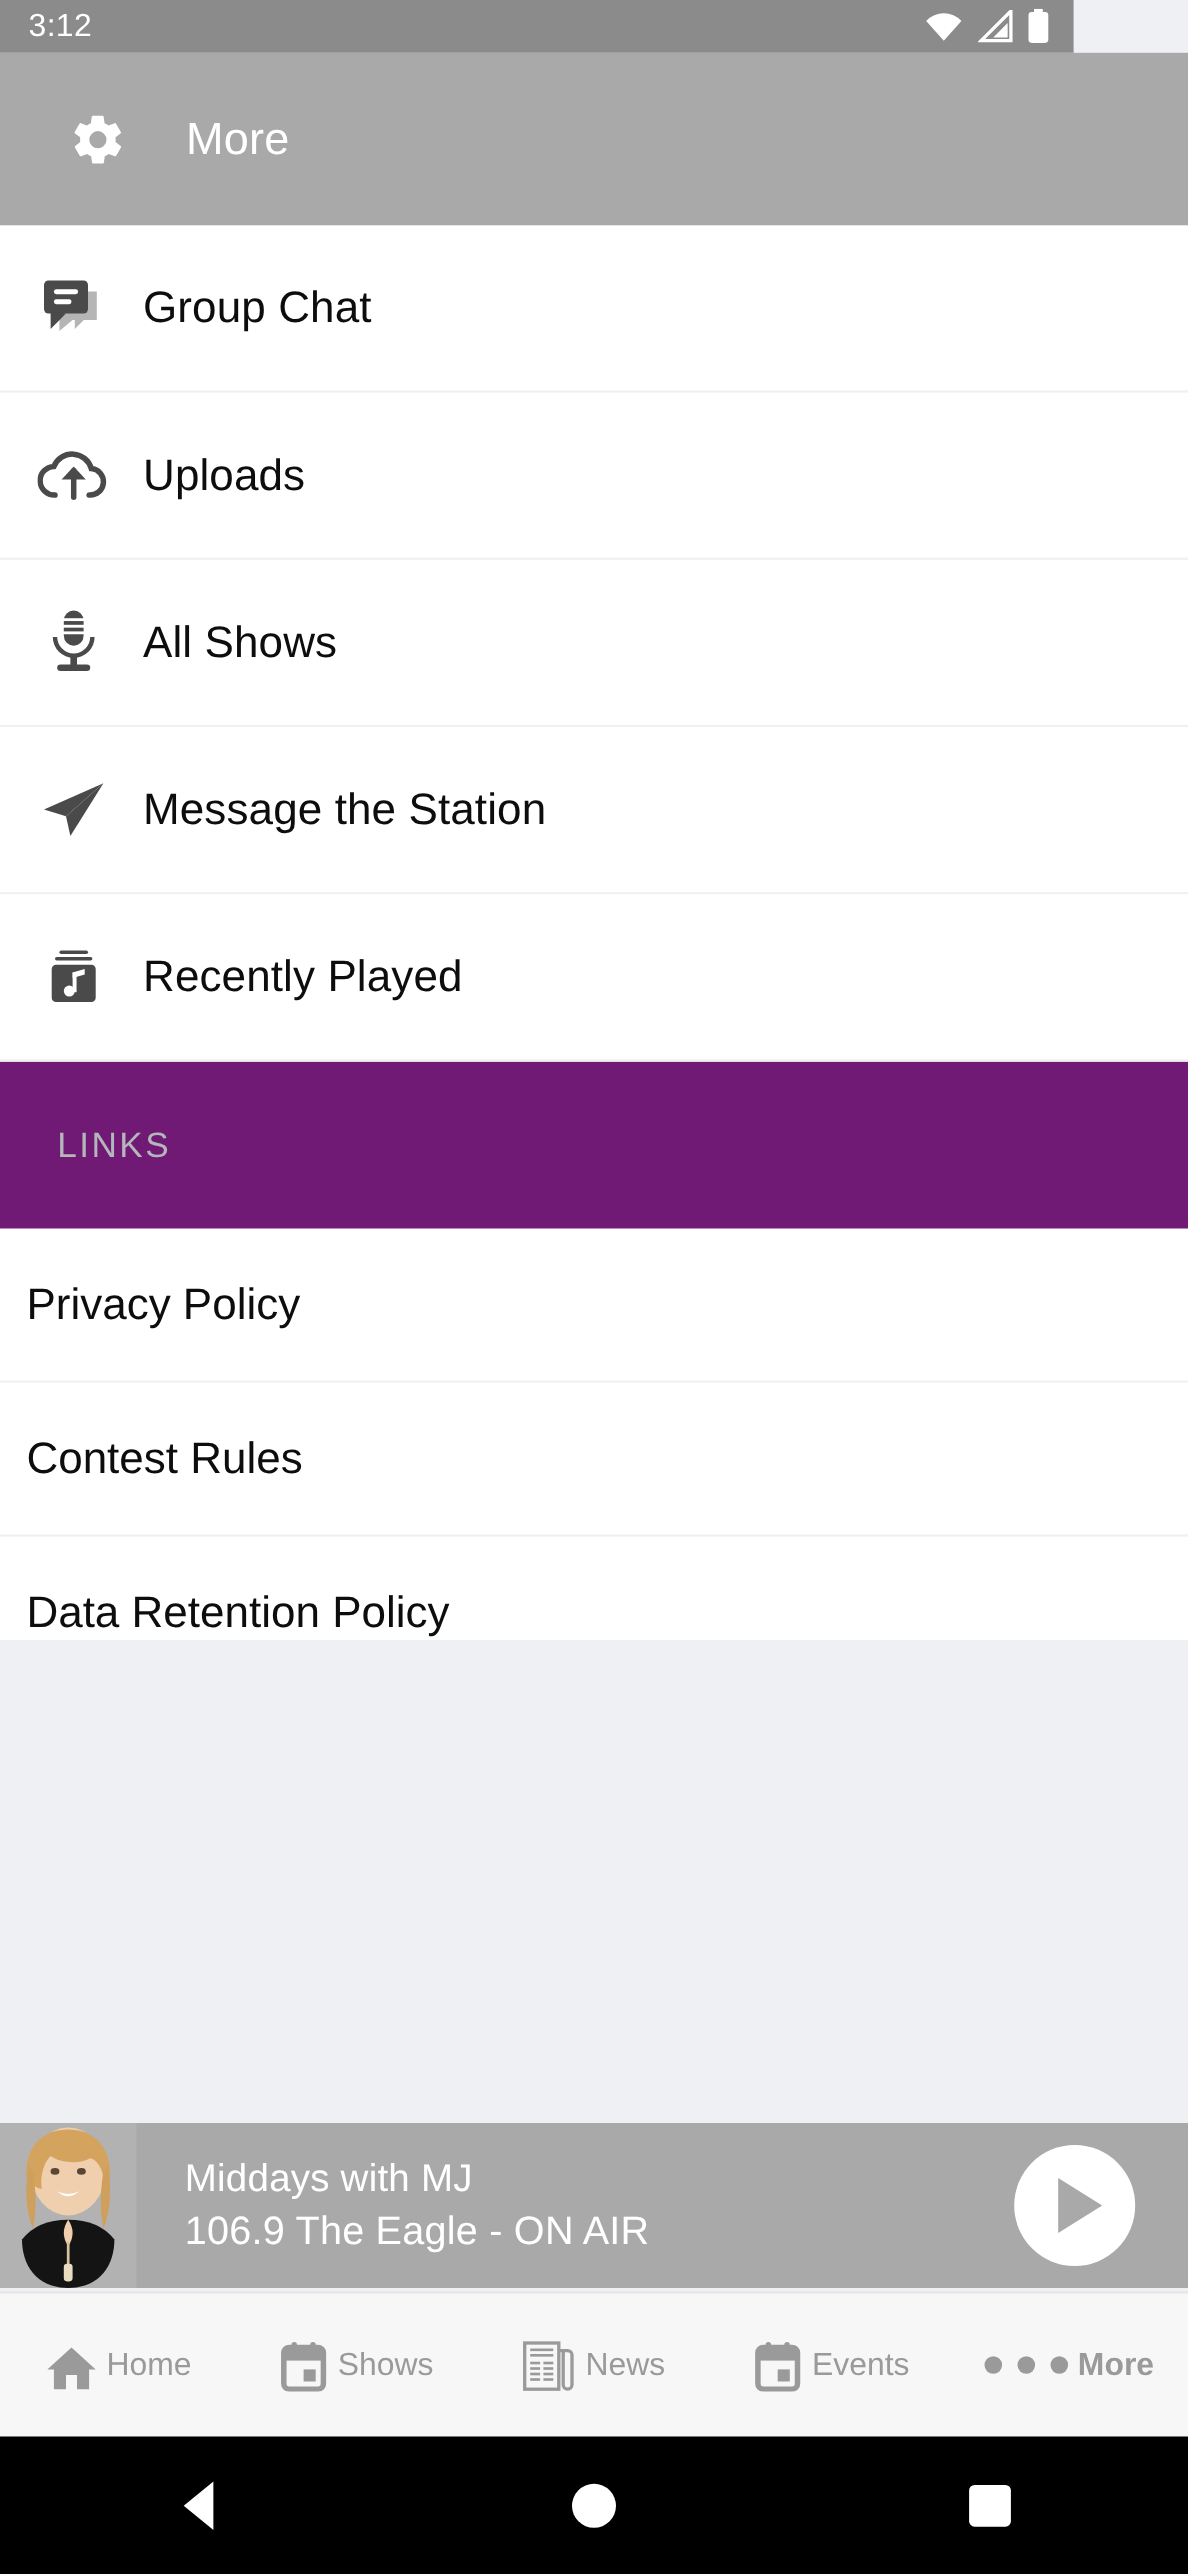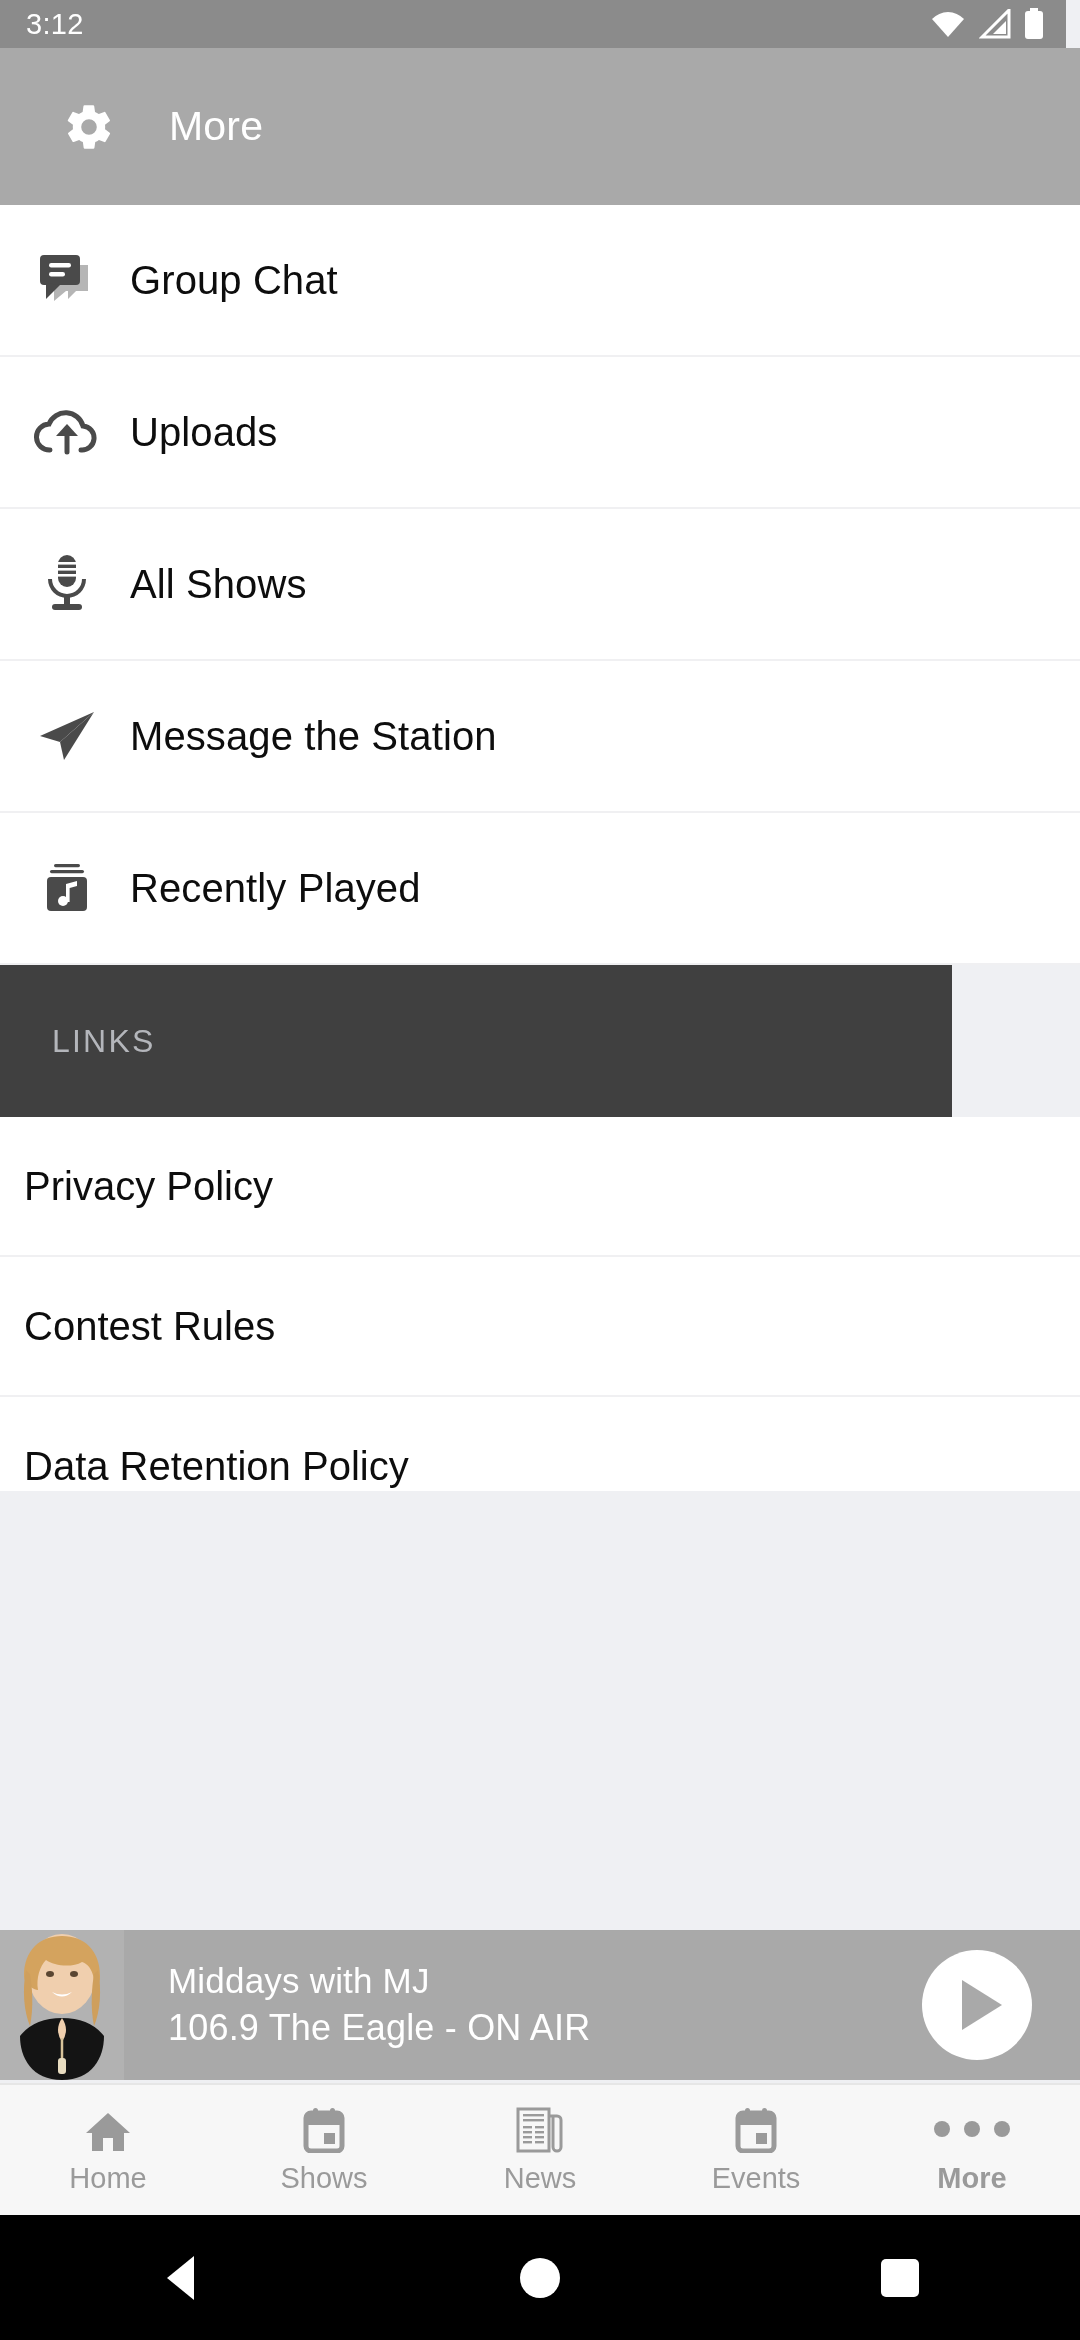--- a/index.html
+++ b/index.html
@@ -6,21 +6,21 @@
   html,body {
     width:1080px; height:2340px;
     background:#ffffff;
     font-family:"Liberation Sans", sans-serif;
     overflow:hidden;
   }
   #screen { position:relative; width:1080px; height:2340px; background:#eff0f3; }
 
   
   .statusbar {
-    position:absolute; top:0; left:0; width:1066px; height:48px;
+    position:absolute; top:0; left:0; width:976px; height:48px;
     background:#8b8b8b; display:flex; align-items:center;
     padding:0 22px 0 26px;
   }
   .status-time { color:#ffffff; font-size:29px; letter-spacing:.3px; }
   .status-icons { margin-left:auto; display:flex; align-items:center; gap:13px; }
   .status-icons svg { display:block; }
 
   
   .appbar {
     position:absolute; top:48px; left:0; width:1080px; height:157px;
@@ -43,21 +43,21 @@
     width:78px; margin-left:28px; flex:none;
     display:flex; align-items:center; justify-content:center;
   }
   .row .ico svg { display:block; }
   .row .label {
     font-size:40px; color:#0d0d0d; margin-left:24px; letter-spacing:.1px;
   }
 
   
   .section-head {
-    width:952px; height:152px; background:#404040;
+    width:1080px; height:152px; background:#701a75;
     display:flex; align-items:center; padding-left:52px;
   }
   .section-head span {
     font-size:32px; color:#b4b6bb; letter-spacing:2.2px;
   }
   .link-row {
     width:1080px; height:140px; background:#ffffff;
     display:flex; align-items:center; padding-left:24px;
     border-bottom:2px solid #f0f0f2;
   }
@@ -93,21 +93,21 @@
     border-bottom:25px solid transparent;
   }
 
   
   .tabbar {
     position:absolute; left:0; top:2083px; width:1080px; height:132px;
     background:#f7f7f7; display:flex; align-items:center;
     border-top:2px solid #e6e6e6;
   }
   .tab {
-    flex:1; height:132px; display:flex; flex-direction:column;
+    flex:1; height:132px; display:flex; flex-direction:row;
     align-items:center; justify-content:center; gap:9px;
   }
   .tab .tico { height:48px; display:flex; align-items:flex-end; }
   .tab .tico svg { display:block; }
   .tab .tlabel { font-size:29px; color:#9a9a9a; }
   .tab.active .tlabel { font-weight:bold; color:#9a9a9a; }
   .dots { display:flex; gap:14px; align-items:center; height:48px; }
   .dots i { width:16px; height:16px; border-radius:50%; background:#9a9a9a; display:block; }
 
   

